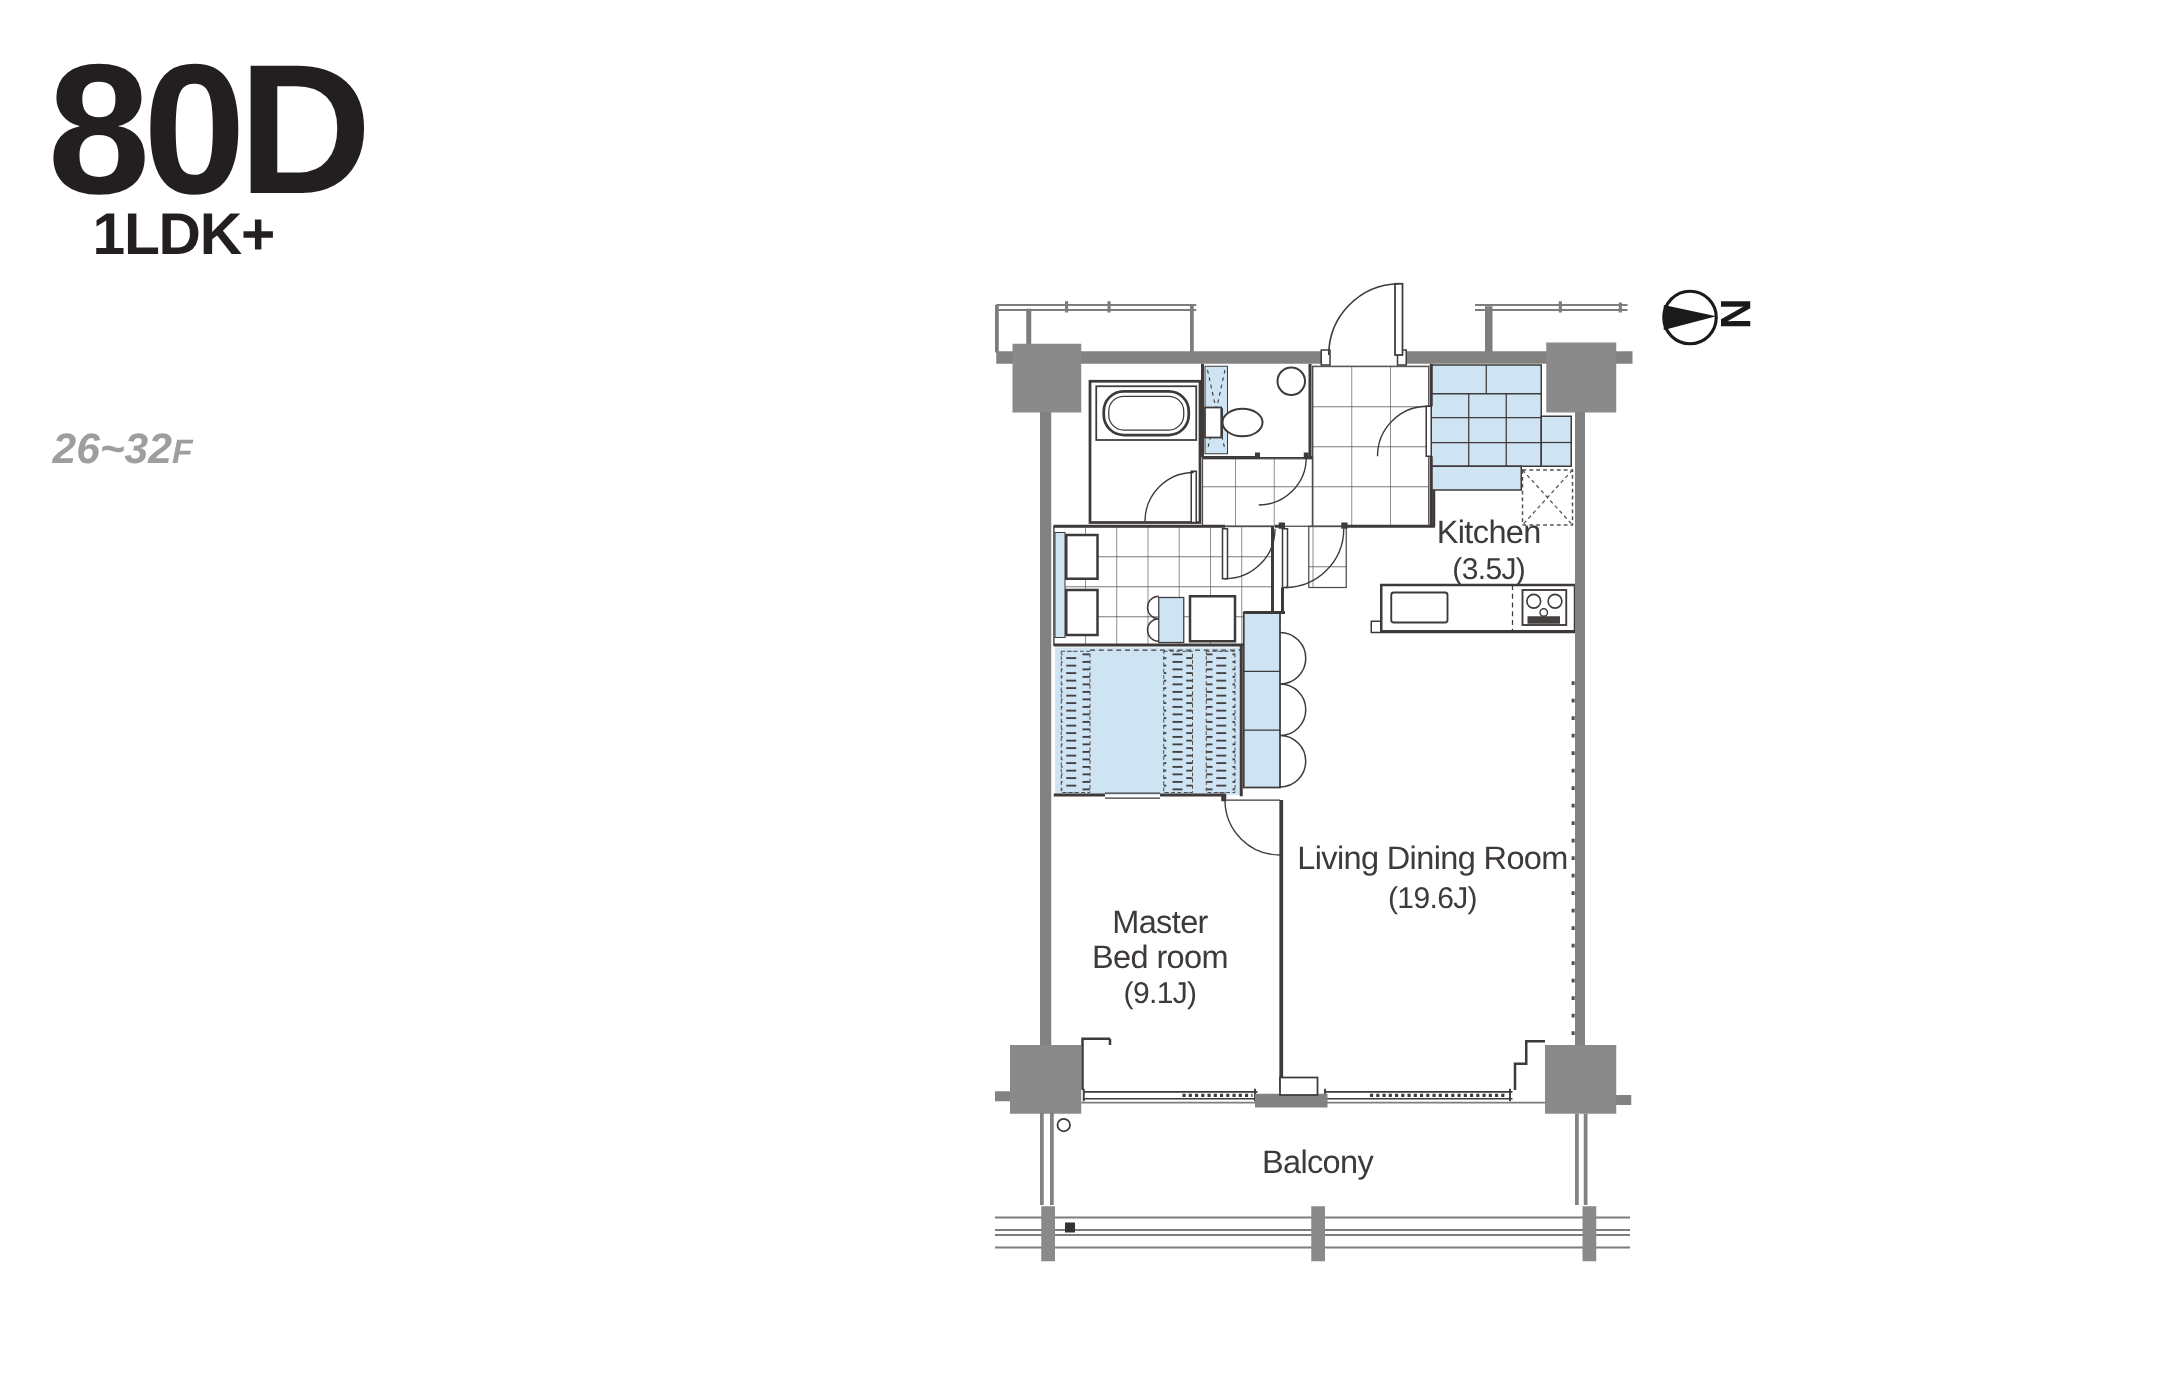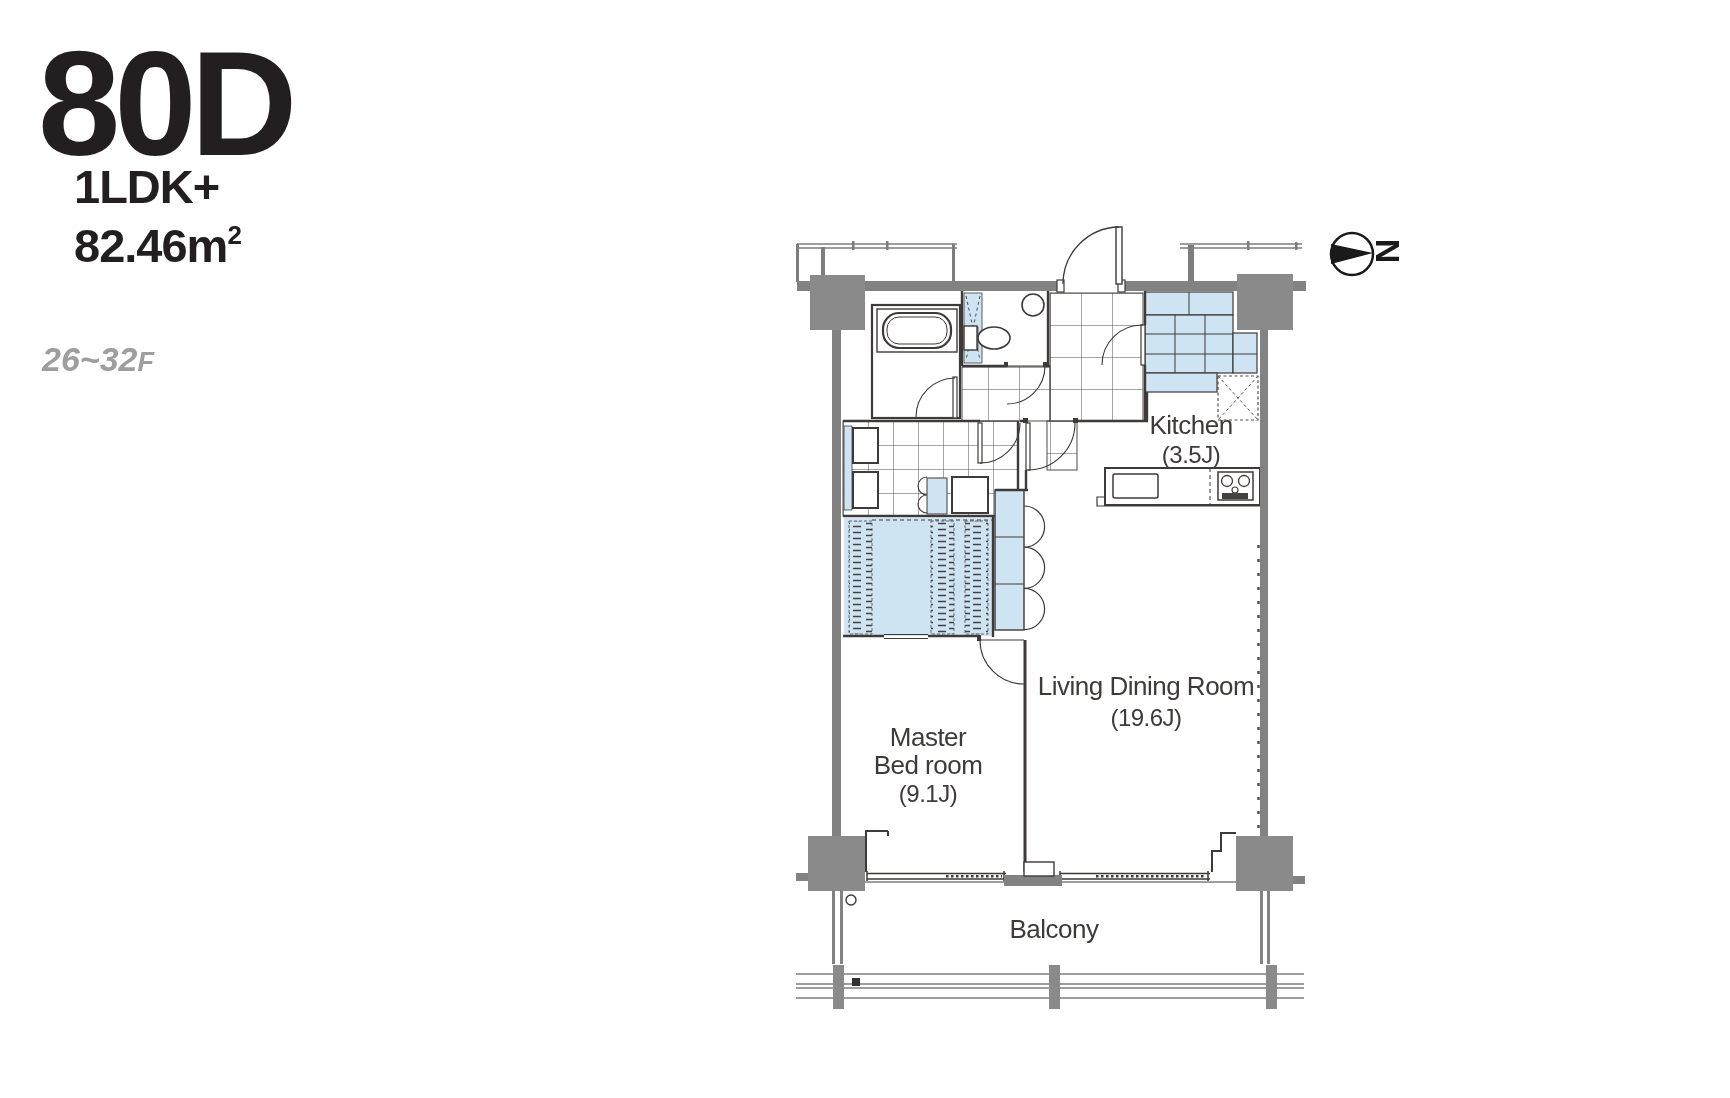--- a/index.html
+++ b/index.html
@@ -26,21 +26,20 @@
   text.room-sub{font-size:24px;}
 </style>
 </head>
 <body>
 
 <div id="canvas">
 
   <div class="hdr-code">80D</div>
   <div class="hdr-type">
     <div>1LDK+</div>
-    <div class="hdr-area"><span>82.46m</span><sup>2</sup></div>
   </div>
   <div class="hdr-floors"><span>26~32</span><span class="suffix">F</span></div>
 
   <svg width="1730" height="1098" viewBox="0 0 1730 1098">
     <defs>
       <pattern id="tileL" width="31" height="32" patternUnits="userSpaceOnUse" x="1050" y="293">
         <path d="M 31 0 H 0 V 32" fill="none" stroke="#4f4c4b" stroke-width="1"></path>
       </pattern>
       <pattern id="tileS" width="25" height="24" patternUnits="userSpaceOnUse" x="843" y="421">
         <path d="M 25 0 H 0 V 24" fill="none" stroke="#4f4c4b" stroke-width="1"></path>

